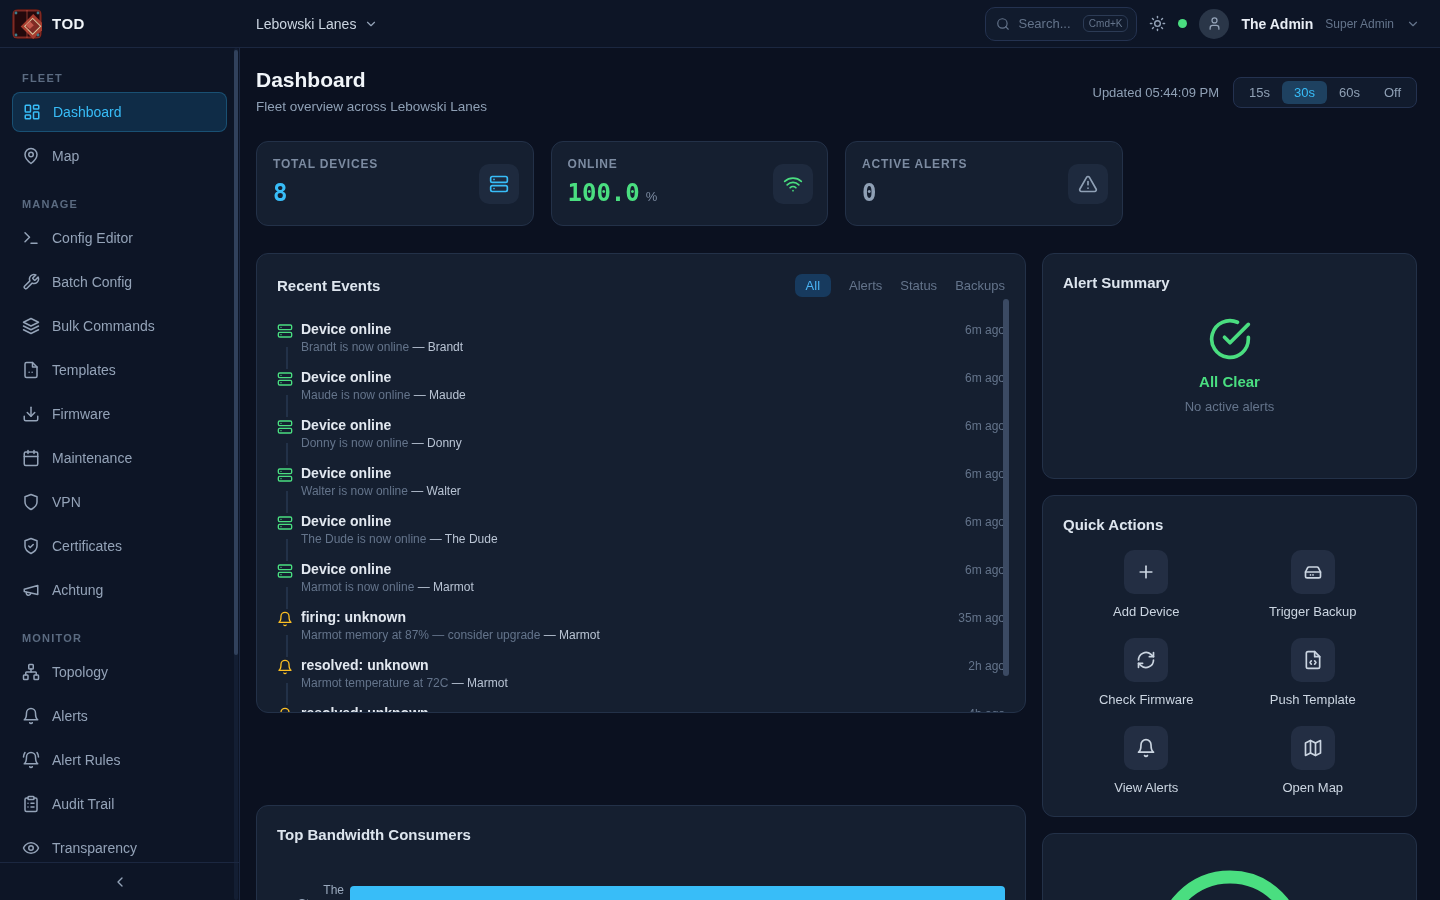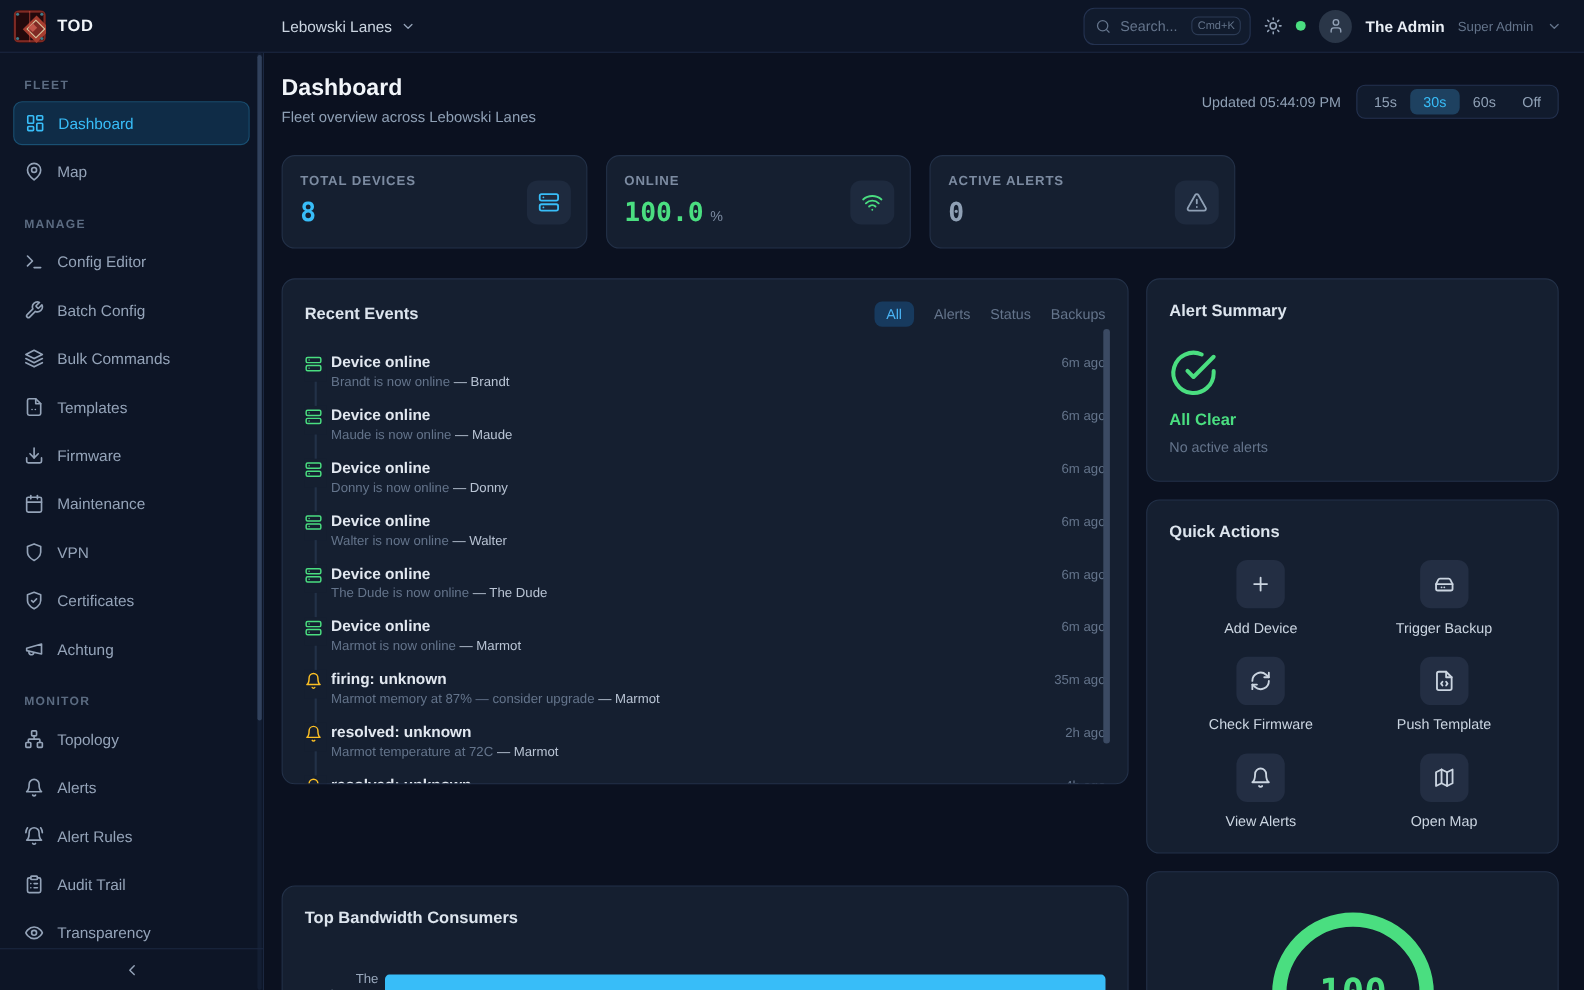--- a/index.html
+++ b/index.html
@@ -86,22 +86,22 @@
   .event-ico { width:20px; flex:0 0 20px; color:#4ade80; padding-top:2px; background:#151f30; z-index:1; height:26px; }
   .event-ico.amber { color:#fbbf24; }
   .event-body { flex:1; padding-left:4px; }
   .event-title { font-size:14px; font-weight:bold; color:#e2e8f0; }
   .event-sub { font-size:12px; color:#64748b; margin-top:3px; }
   .event-sub .dev { color:#b9c4d4; }
   .event-time { font-size:12px; color:#64748b; white-space:nowrap; padding-top:2px; }
   .ev-track { position:absolute; right:16px; top:45px; width:6px; height:377px; border-radius:3px; background:#3b4a63; cursor:grab; }
 
   
-  .alert-summary { height:185px; }
-  .as-center { display:flex; flex-direction:column; align-items:flex-start; margin-top:26px; }
+  .alert-summary { height:226px; }
+  .as-center { display:flex; flex-direction:column; align-items:center; margin-top:26px; }
   .as-status { color:#4ade80; font-size:15px; font-weight:bold; margin-top:12px; }
   .as-detail { color:#64748b; font-size:13px; margin-top:9px; }
 
   
   .quick-actions { height:322px; margin-top:16px; }
   .qa-grid { display:grid; grid-template-columns:1fr 1fr; margin-top:17px; row-gap:19px; }
   .qa-item { display:flex; flex-direction:column; align-items:center; cursor:pointer; }
   .qa-tile { width:44px; height:44px; border-radius:10px; background:#232e43; color:#cbd5e1;
              display:flex; align-items:center; justify-content:center; }
   .qa-label { font-size:13px; color:#cbd5e1; margin-top:10px; }

